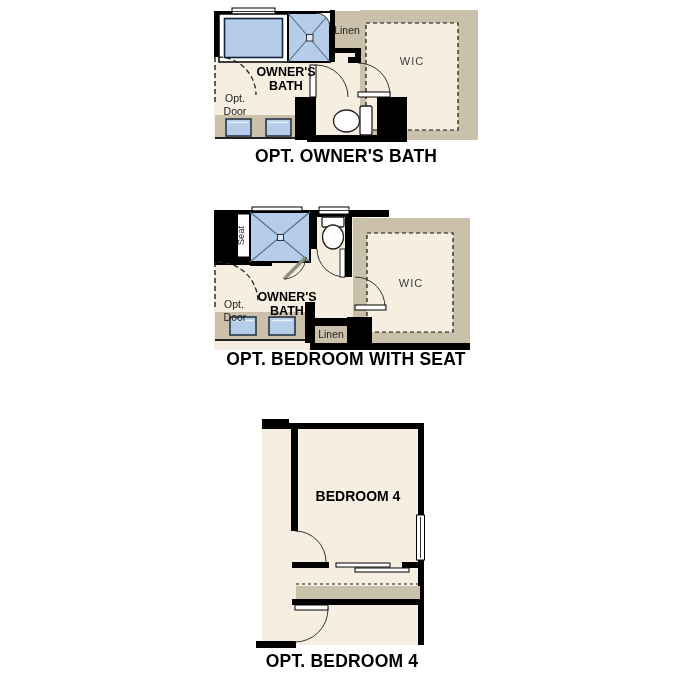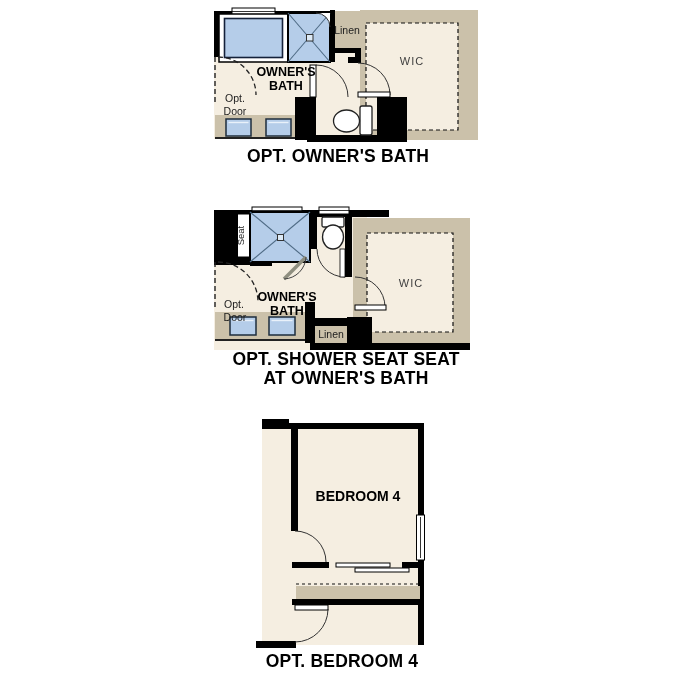--- a/index.html
+++ b/index.html
@@ -101,21 +101,21 @@
   </g>
 
   <text class="room-label" x="74" y="71" text-anchor="middle">OWNER'S</text>
   <text class="room-label" x="74" y="85" text-anchor="middle">BATH</text>
   <text class="wic-label" x="200" y="60" text-anchor="middle">WIC</text>
   <text class="small-label" x="135" y="29" text-anchor="middle">Linen</text>
   <text class="small-label" x="23" y="97" text-anchor="middle">Opt.</text>
   <text class="small-label" x="23" y="110" text-anchor="middle">Door</text>
 </svg>
 </figure>
-<div class="caption" style="left:204px;top:147px;width:268px;">
+<div class="caption" style="left:212px;top:147px;width:268px;">
   <div>OPT. OWNER'S BATH</div>
 </div>
 
 <figure class="fig" style="left:212px;top:205px;width:268px;height:148px;">
 <svg class="plan-svg" width="268" height="148" viewBox="0 0 268 148">
 
   <rect x="2" y="5" width="153" height="140" fill="#f5eee1"></rect>
   <g>
     <rect x="141" y="13" width="117" height="127" fill="#cbc1aa"></rect>
     <rect x="155" y="28" width="86" height="99" fill="#f5eee1" stroke="#111" stroke-width="1.2" stroke-dasharray="4 3"></rect>
@@ -196,22 +196,21 @@
   <text x="31.5" y="30.5" transform="rotate(-90 31.5 30.5)" text-anchor="middle" style="font-size:9.5px;fill:#1c1c1c;">Seat</text>
   <text class="room-label" x="75" y="96" text-anchor="middle">OWNER'S</text>
   <text class="room-label" x="75" y="110" text-anchor="middle">BATH</text>
   <text class="wic-label" x="199" y="82" text-anchor="middle">WIC</text>
   <text class="small-label" x="119" y="133" text-anchor="middle">Linen</text>
   <text class="small-label" x="22" y="103" text-anchor="middle">Opt.</text>
   <text class="small-label" x="23" y="116" text-anchor="middle">Door</text>
 </svg>
 </figure>
 <div class="caption" style="left:212px;top:350px;width:268px;">
-  <div>OPT. SHOWER SEAT SEAT</div>
-  <div>AT OWNER'S BATH</div>
+  <div>OPT. BEDROOM WITH SEAT</div>
 </div>
 
 <figure class="fig" style="left:252px;top:413px;width:180px;height:238px;text-align:center;">
 <svg class="plan-svg" width="180" height="238" viewBox="0 0 180 238">
 
   <rect x="10" y="10" width="162" height="222" fill="#f5eee1"></rect>
 
   <g fill="#000">
     <rect x="10" y="10" width="162" height="6"></rect>
     <rect x="10" y="6" width="27" height="10"></rect>

